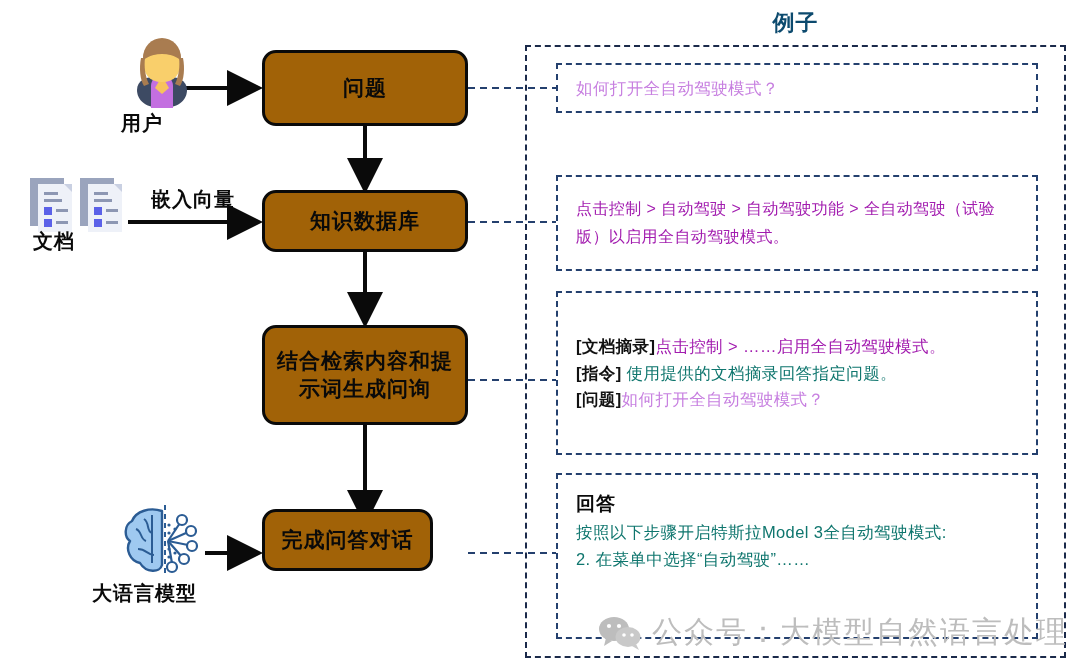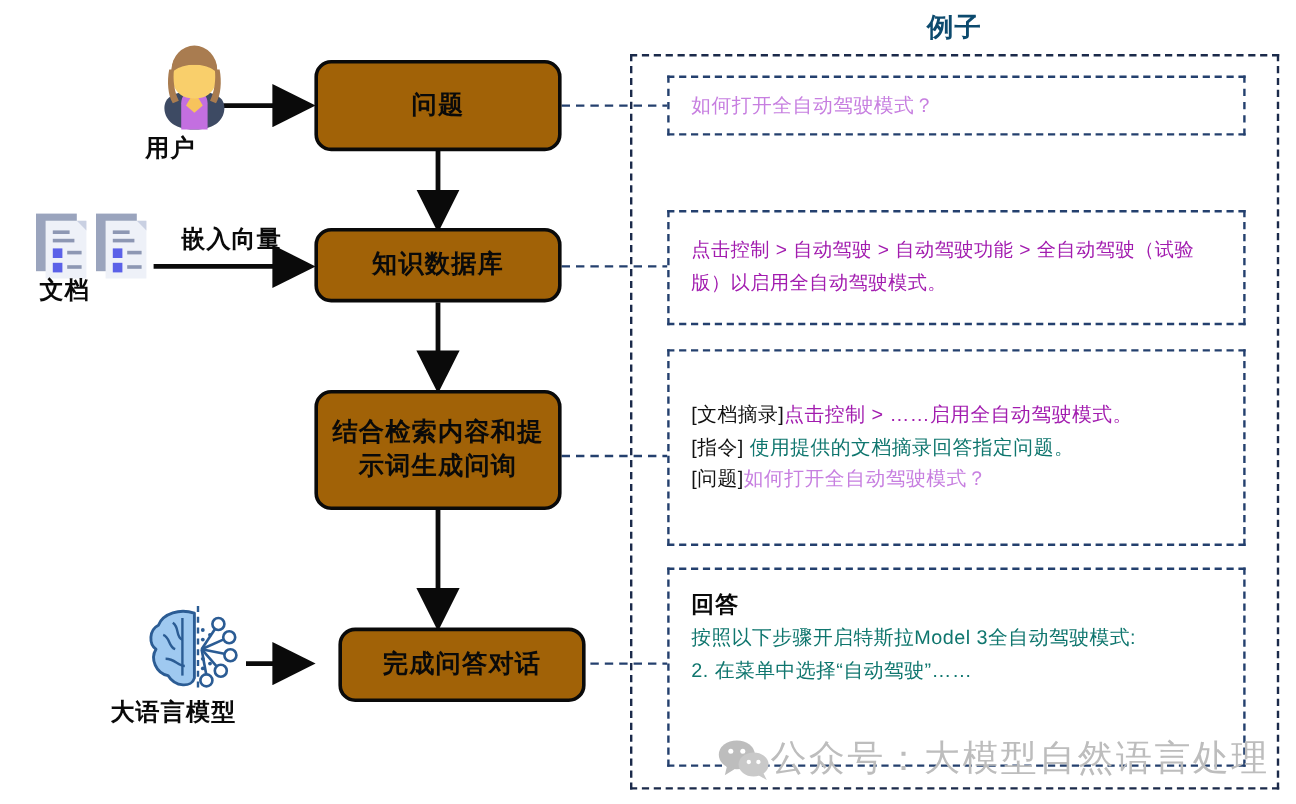--- a/index.html
+++ b/index.html
@@ -87,37 +87,38 @@
   }
   .ex-line {
     font-size: 16.5px;
     line-height: 1.62;
     letter-spacing: 0.4px;
     white-space: normal;
   }
   .clr-purple { color: #c77fe0; }
   .clr-blue   { color: #a21caf; }
   .clr-black  { color: #0f766e; }
-  .lbl-bold   { font-weight: normal; color: #111111; }
+  .lbl-bold   { font-weight: bold; color: #111111; }
   .ans-title {
     text-align: left;
     font-weight: bold;
     font-size: 19px;
     color: #0a0a0a;
     margin-bottom: 2px;
     letter-spacing: 1px;
   }
 
   
   .watermark {
     position: absolute;
     left: 598px;
     top: 612px;
     display: flex;
     align-items: center;
+    gap: 10px;
     color: #bdbdbd;
     font-size: 30px;
     letter-spacing: 2px;
     white-space: nowrap;
     pointer-events: none;
   }
   svg { display: block; overflow: visible; }
 </style>
 </head>
 <body>
@@ -229,21 +230,21 @@
 
   <div class="flow-box" style="left:262px;top:190px;width:206px;height:62px;">
     <span class="txt">知识数据库</span>
   </div>
 
   <div class="flow-box" style="left:262px;top:325px;width:206px;height:100px;">
     <span class="txt">结合检索内容和提
 示词生成问询</span>
   </div>
 
-  <div class="flow-box" style="left:262px;top:523px;width:206px;height:62px;margin-left:20px;">
+  <div class="flow-box" style="left:262px;top:509px;width:171px;height:62px;">
     <span class="txt">完成问答对话</span>
   </div>
 
   <div class="panel-title">例子</div>
   <div class="example-panel"></div>
 
   <div class="ex-box" style="left:556px;top:63px;width:482px;height:50px;display:flex;align-items:center;">
     <div class="ex-line">
       <span class="clr-purple">如何打开全自动驾驶模式？</span>
     </div>

